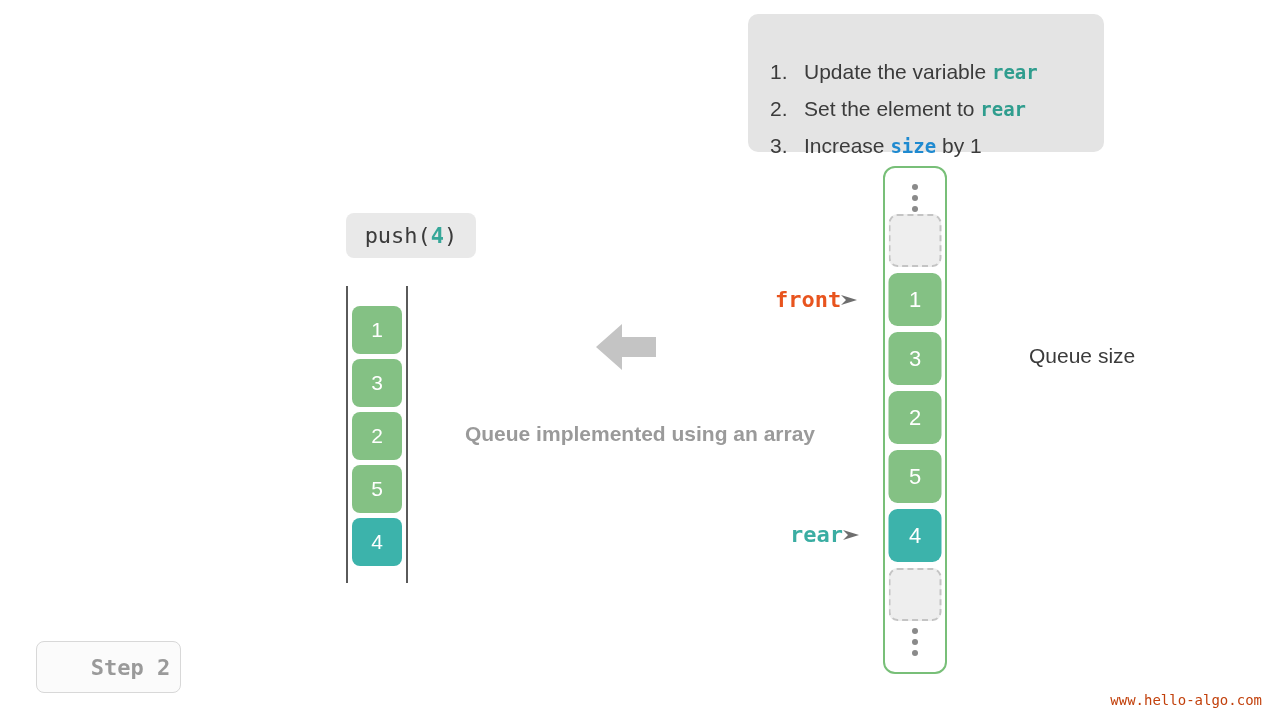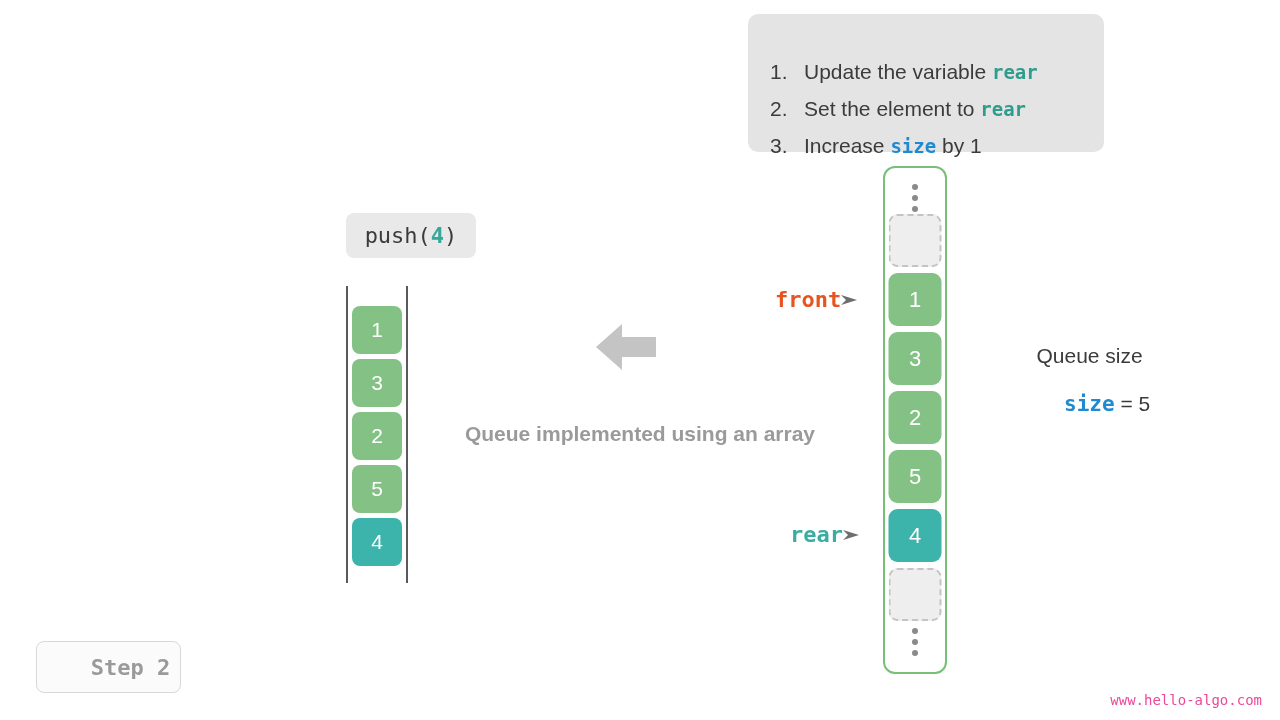--- a/index.html
+++ b/index.html
@@ -230,21 +230,21 @@
     padding-left: 44px;
   }
 
   
   .watermark {
     position: absolute;
     right: 18px;
     bottom: 12px;
     font-family: "DejaVu Sans Mono", monospace;
     font-size: 14px;
-    color: #ec4899;
+    color: #c2410c;
   }
 </style>
 </head>
 <body>
 
 <div class="stage">
 
   <div class="instruction-panel">
     <div class="instr-row">
       <span class="instr-num">1.</span>
@@ -323,22 +323,19 @@
 
   <div class="ptr ptr-rear">
     <span>rear</span>
     <svg class="ptr-arrow" width="18" height="14" viewBox="0 0 18 14" aria-hidden="true">
       <polygon points="0,2 16,7 0,12 5,7" fill="#6e6e6e"></polygon>
     </svg>
   </div>
 
   <div class="size-block">
     <div class="size-title">Queue size</div>
-    <div class="size-expr">
-      <span class="kw kw-blue">size</span><span> = </span><span>5</span>
-    </div>
   </div>
 
   <div class="step-badge">Step 2</div>
 
   <div class="watermark">www.hello-algo.com</div>
 
 </div>
 
 </body></html>

